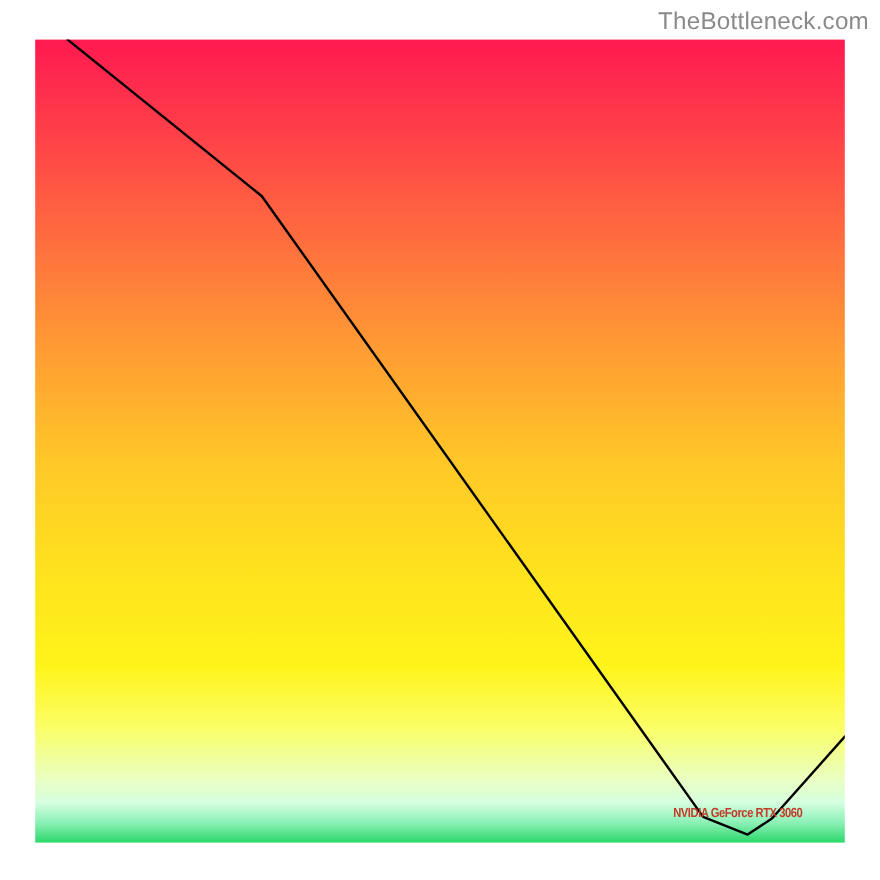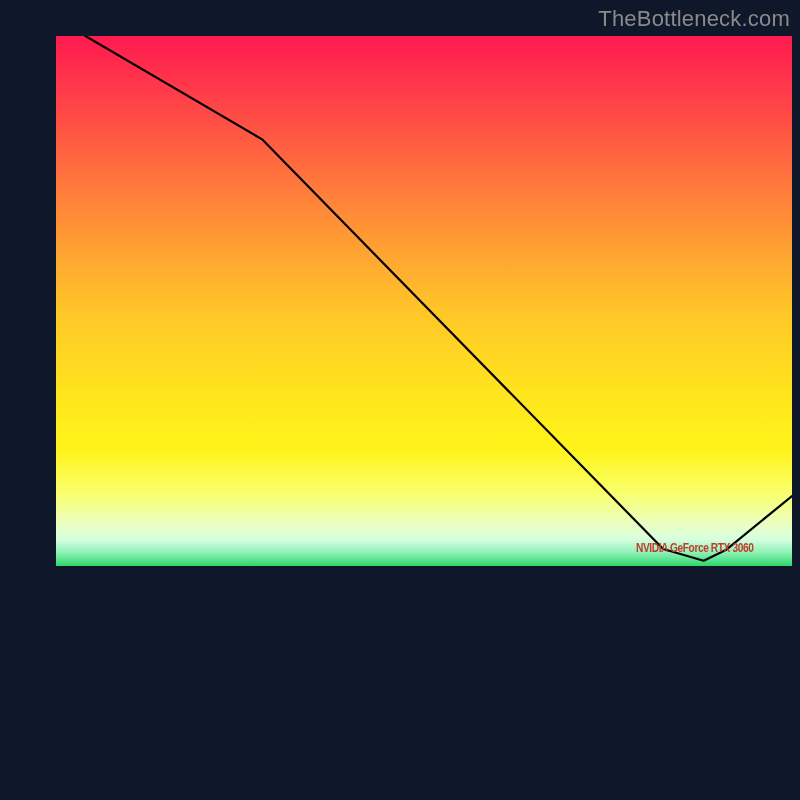--- a/index.html
+++ b/index.html
@@ -8,44 +8,43 @@
     width: 800px;
     height: 800px;
     background: #000000;
     font-family: Arial, Helvetica, sans-serif;
     overflow: hidden;
   }
   .frame {
     position: relative;
     width: 800px;
     height: 800px;
-    background: #0f172a;
+    background: #ffffff;
   }
   .plot {
     position: absolute;
     left: 32px;
     top: 36px;
     width: 736px;
-    height: 530px;
+    height: 730px;
     background: linear-gradient(
       to bottom,
       #ff1a50 0%,
       #ff3a4a 10%,
       #ff6a3f 24%,
       #ff9a34 38%,
       #ffc628 52%,
       #ffe21e 66%,
       #fff41a 78%,
       #faff6a 86%,
       #eaffc0 92%,
       #d6ffe0 95%,
       #8cf0b6 97.5%,
       #2cd86a 100%
     );
-    margin-left: 24px;
   }
   .plot svg {
     position: absolute;
     left: 0;
     top: 0;
     width: 100%;
     height: 100%;
   }
   .watermark {
     position: absolute;

